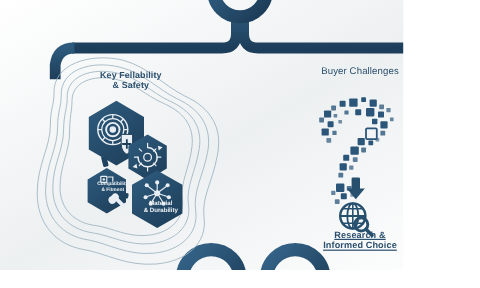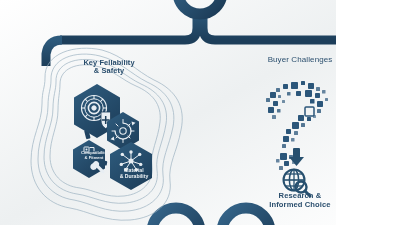--- a/index.html
+++ b/index.html
@@ -18,21 +18,21 @@
     position:absolute;
     color:#2b4f6e;
     text-align:center;
     letter-spacing:.1px;
     line-height:1.12;
     white-space:pre-line;
     pointer-events:none;
   }
   #lbl-key{left:72px;top:59px;width:74px;font-size:7.4px;font-weight:700;}
   #lbl-buyer{left:248px;top:56px;width:104px;font-size:8px;font-weight:400;}
-  #lbl-research{left:248px;top:192px;width:104px;font-size:7.6px;font-weight:700;}
+  #lbl-research{left:248px;top:192px;width:104px;font-size:7.6px;font-weight:700;text-decoration:underline;}
   .hexlbl{
     position:absolute;color:#eef3f6;text-align:center;
     white-space:pre-line;line-height:1.1;pointer-events:none;
     font-weight:700;
   }
   #hl-compat{left:72px;top:151px;width:44px;font-size:4.1px;}
   #hl-mat{left:110px;top:168px;width:48px;font-size:5.1px;}
 </style>
 </head>
 <body>

